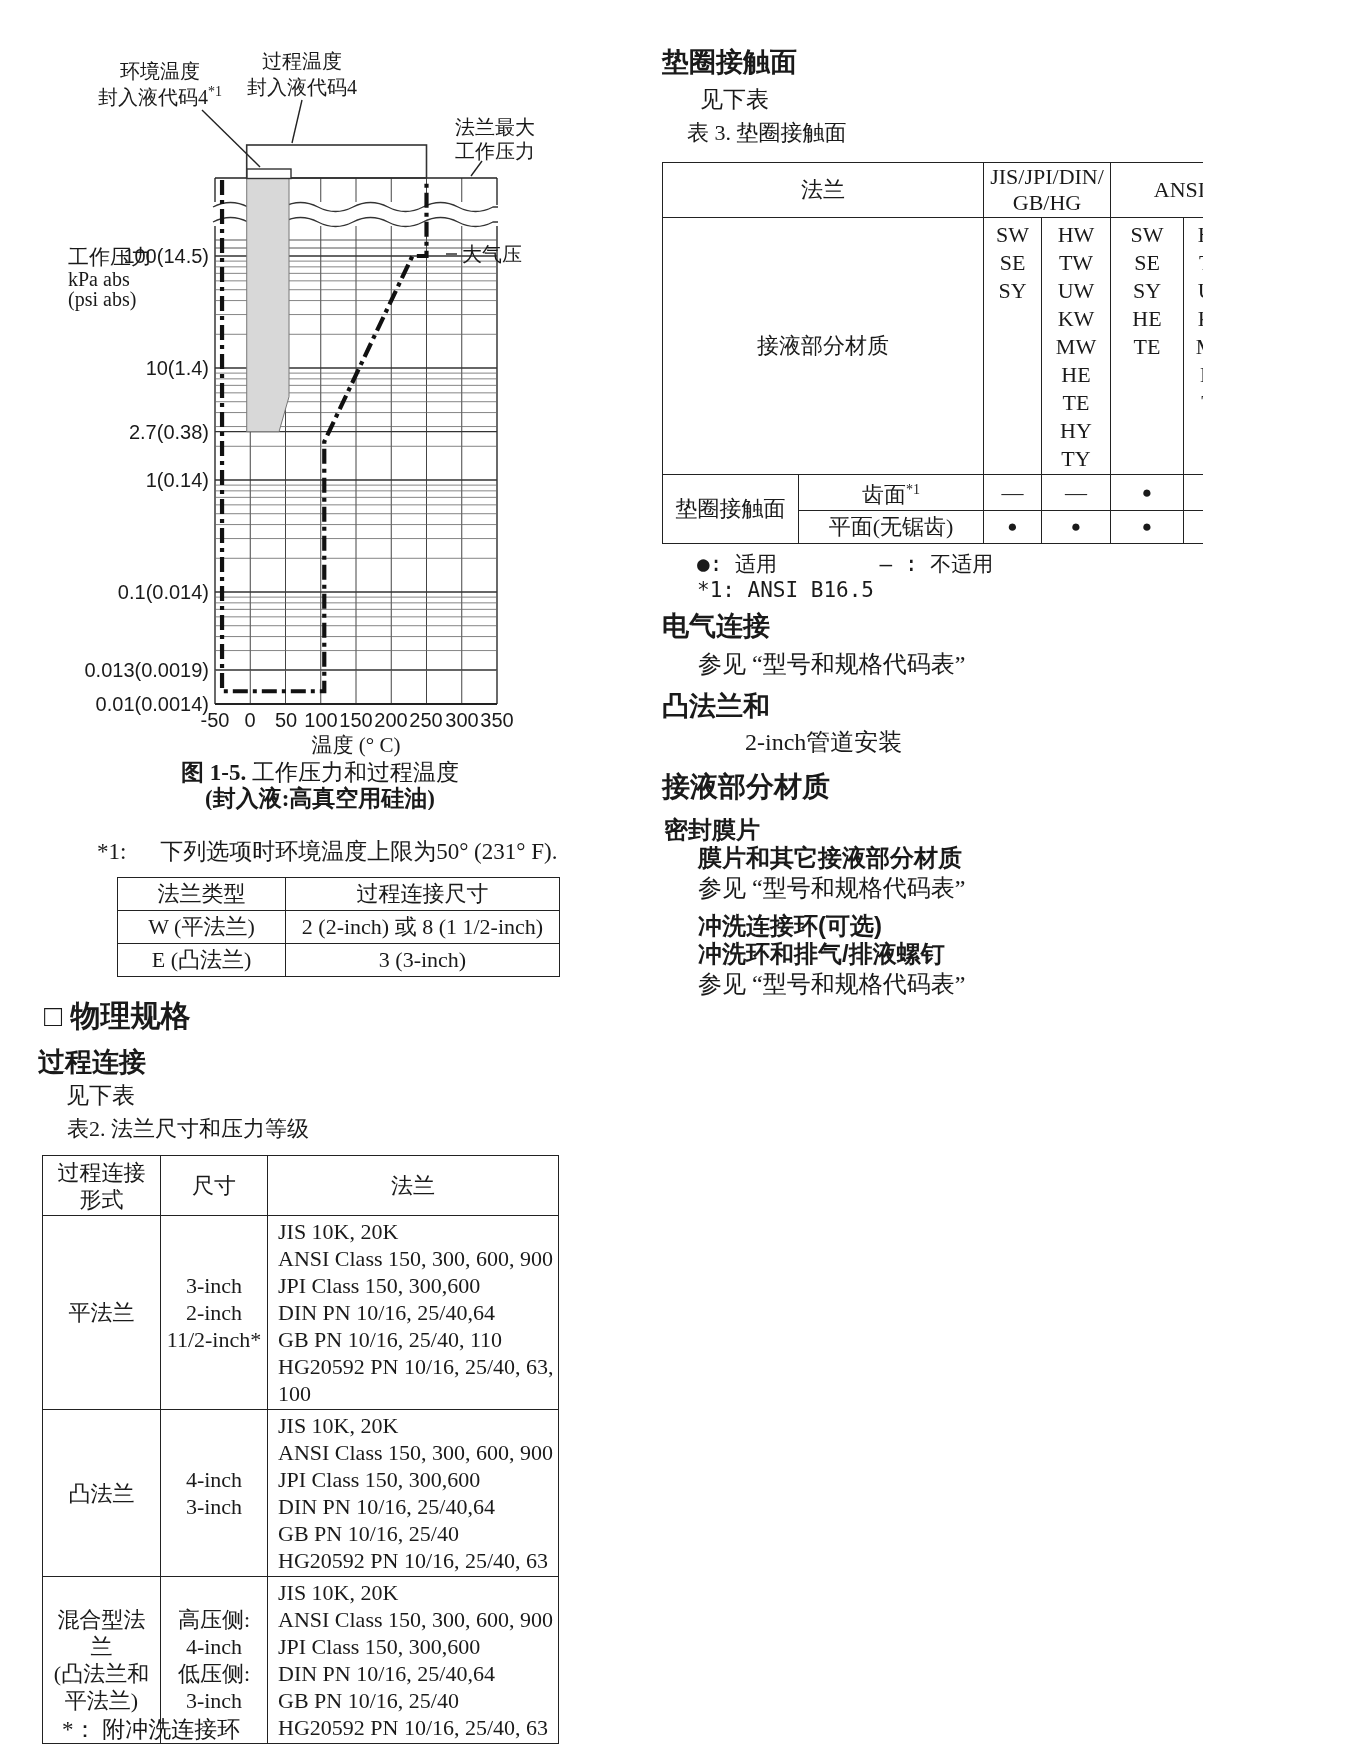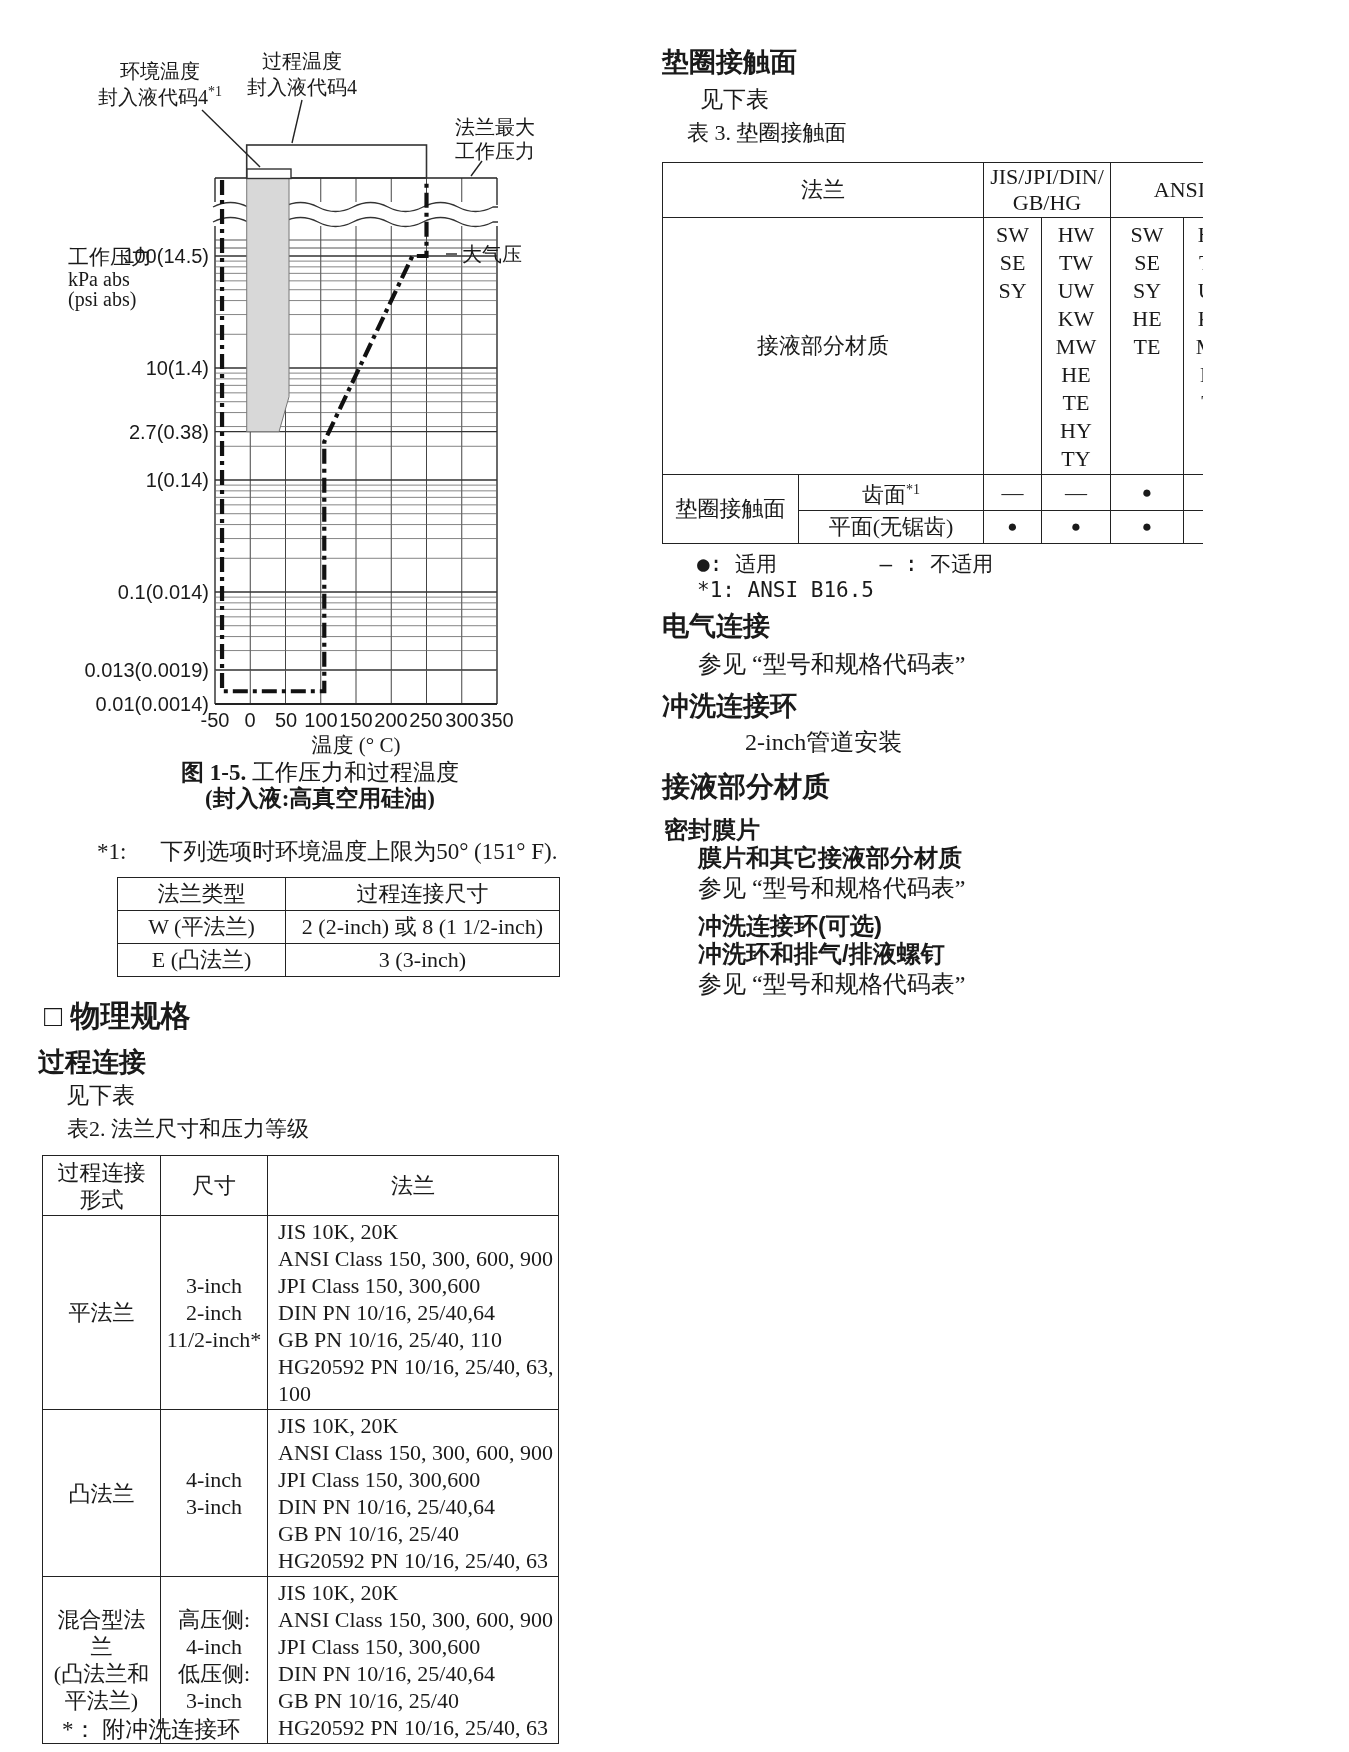--- a/index.html
+++ b/index.html
@@ -157,21 +157,21 @@
       <text x="467" y="687">350</text>
     </g>
 
     <text x="326" y="712" text-anchor="middle" font-size="21">温度 (° C)</text>
     <text x="290" y="740" text-anchor="middle" font-size="23"><tspan font-weight="bold">图 1-5.</tspan><tspan>  工作压力和过程温度</tspan></text>
     <text x="290" y="766" text-anchor="middle" font-size="23" font-weight="bold">(封入液:高真空用硅油)</text>
   </svg>
 
   <div class="abs body-text" style="left:97px;top:836px;">
     <span>*1:</span>
-    <span style="margin-left:28px;">下列选项时环境温度上限为50° (151° F).</span>
+    <span style="margin-left:28px;">下列选项时环境温度上限为50° (231° F).</span>
   </div>
 
   <table id="table1" class="abs" style="left:117px;top:877px;">
     <colgroup>
         <col style="width:168px">
         <col style="width:274px">
       </colgroup>
     <tbody>
         <tr>
       <td>法兰类型</td>
@@ -318,21 +318,21 @@
 
   <div class="abs mono" style="left:697px;top:550px;font-size:21px;">
     <span>●:  适用</span>
     <span style="margin-left:90px;">— :  不适用</span>
   </div>
   <div class="abs mono" style="left:697px;top:578px;font-size:21px;">*1:  ANSI B16.5</div>
 
   <div class="abs h-mid" style="left:662px;top:608px;">电气连接</div>
   <div class="abs" style="left:698px;top:648px;font-size:24px;">参见 “型号和规格代码表”</div>
 
-  <div class="abs h-mid" style="left:662px;top:688px;">冲洗连接环</div>
+  <div class="abs h-mid" style="left:662px;top:688px;">凸法兰和</div>
   <div class="abs" style="left:698px;top:726px;font-size:24px;margin-left:47px;">2-inch管道安装</div>
 
   <div class="abs" style="left:662px;top:768px;font-family:'Liberation Sans',sans-serif;font-weight:bold;font-size:28px;">接液部分材质</div>
   <div class="abs h-sub" style="left:664px;top:814px;text-align:right;">密封膜片</div>
   <div class="abs h-sub" style="left:698px;top:842px;">膜片和其它接液部分材质</div>
   <div class="abs" style="left:698px;top:872px;font-size:24px;">参见 “型号和规格代码表”</div>
   <div class="abs h-sub" style="left:698px;top:910px;">冲洗连接环(可选)</div>
   <div class="abs h-sub" style="left:698px;top:938px;">冲洗环和排气/排液螺钉</div>
   <div class="abs" style="left:698px;top:968px;font-size:24px;">参见 “型号和规格代码表”</div>
 

